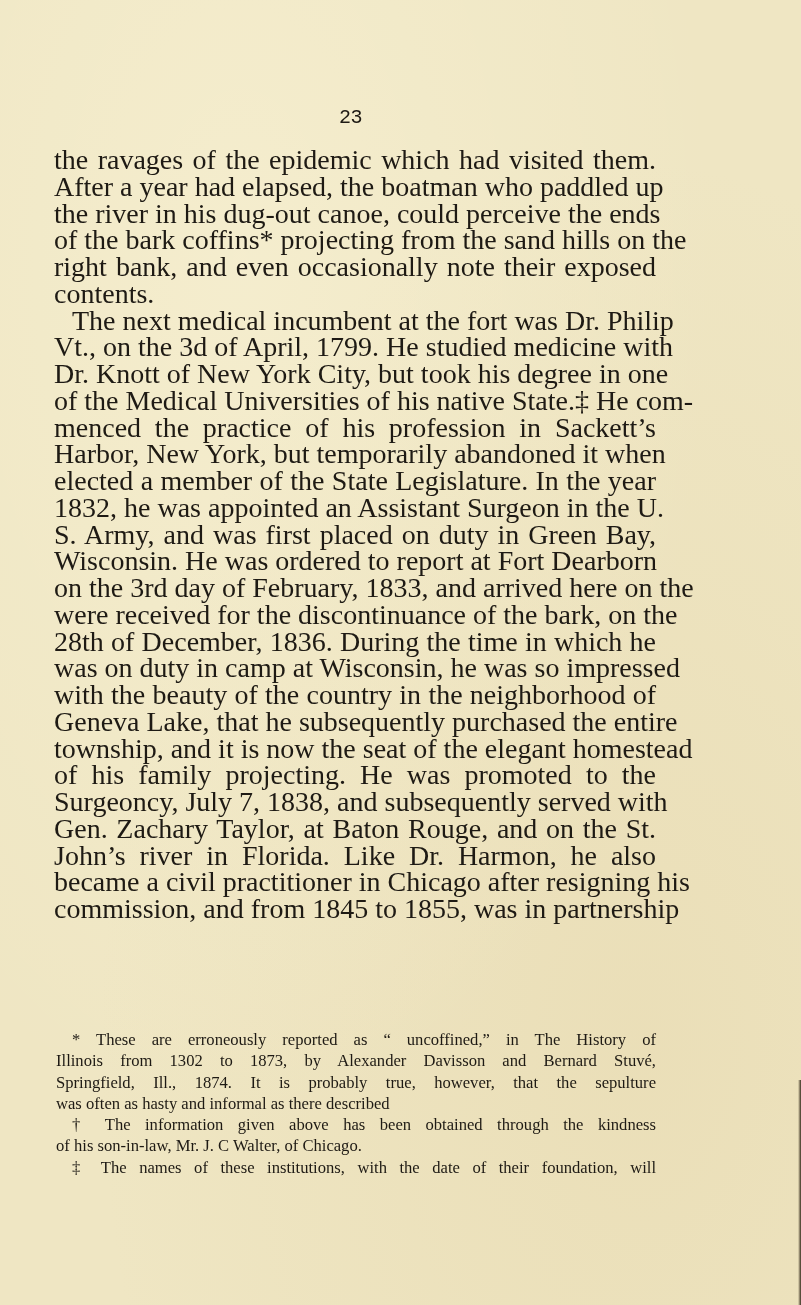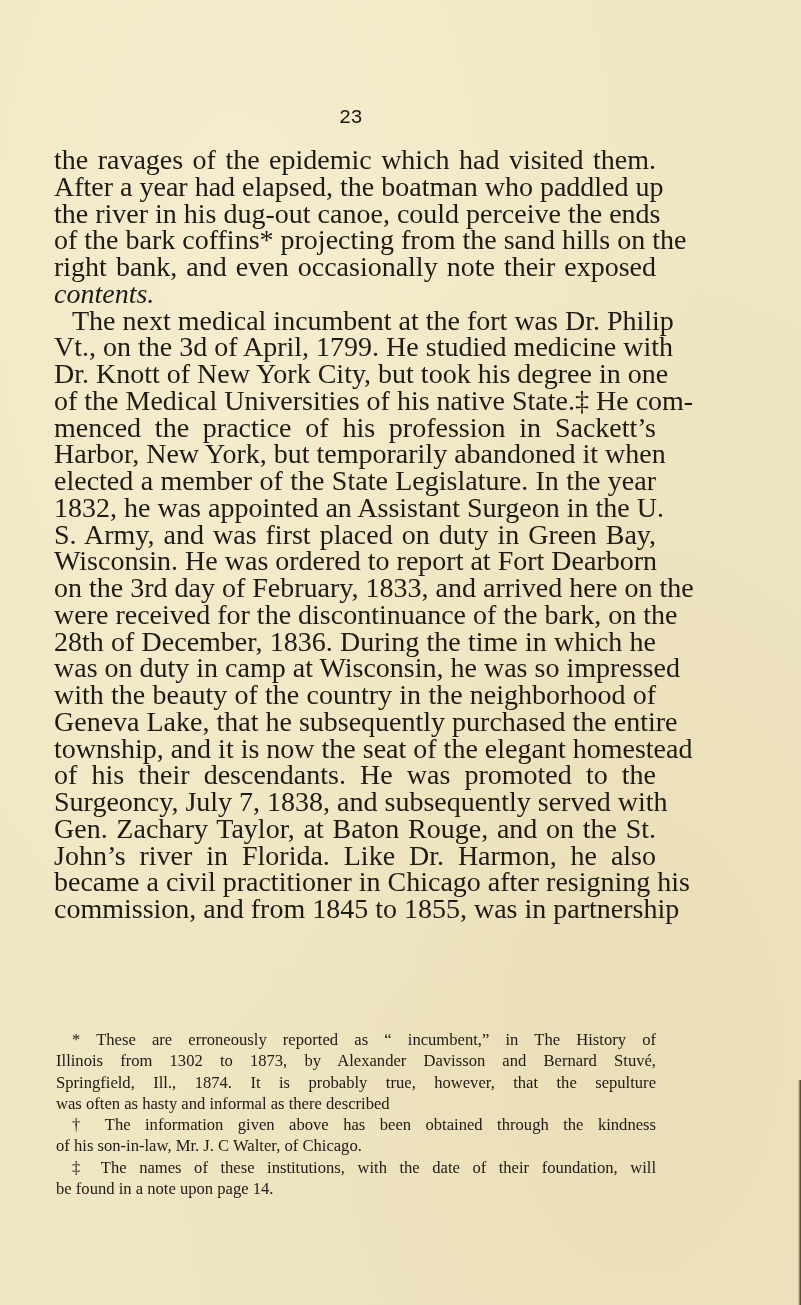--- a/index.html
+++ b/index.html
@@ -48,21 +48,20 @@
       line-height: 26.75px;
       font-family: "Liberation Serif", serif;
       font-size: 28px;
       text-align: justify;
       text-align-last: justify;
       white-space: nowrap;
       overflow: visible;
     }
     .line.last {
       text-align-last: left;
-      font-style: italic;
     }
     .line.indent {
       padding-left: 18px;
     }
     .footnotes {
       position: absolute;
       left: 56px;
       top: 1029px;
       width: 600px;
     }
@@ -103,30 +102,29 @@
   <span class="line">1832, he was appointed an Assistant Surgeon in the U.</span>
   <span class="line">S. Army, and was first placed on duty in Green Bay,</span>
   <span class="line">Wisconsin.  He was ordered to report at Fort Dearborn</span>
   <span class="line">on the 3rd day of February, 1833, and arrived here on the</span>
   <span class="line">were received for the discontinuance of the bark, on the</span>
   <span class="line">28th of December, 1836.  During the time in which he</span>
   <span class="line">was on duty in camp at Wisconsin, he was so impressed</span>
   <span class="line">with the beauty of the country in the neighborhood of</span>
   <span class="line">Geneva Lake, that he subsequently purchased the entire</span>
   <span class="line">township, and it is now the seat of the elegant homestead</span>
-  <span class="line">of his their descendants.  He was promoted to the</span>
+  <span class="line">of his family projecting.  He was promoted to the</span>
   <span class="line">Surgeoncy, July 7, 1838, and subsequently served with</span>
   <span class="line">Gen. Zachary Taylor, at Baton Rouge, and on the St.</span>
   <span class="line">John’s river in Florida.  Like Dr. Harmon, he also</span>
   <span class="line">became a civil practitioner in Chicago after resigning his</span>
   <span class="line">commission, and from 1845 to 1855, was in partnership</span>
 </div>
 
 <div class="footnotes">
-  <span class="fn-line indent">* These are erroneously reported as “ incumbent,” in The History of</span>
+  <span class="fn-line indent">* These are erroneously reported as “ uncoffined,” in The History of</span>
   <span class="fn-line">Illinois from 1302 to 1873, by Alexander Davisson and Bernard Stuvé,</span>
   <span class="fn-line">Springfield, Ill., 1874.  It is probably true, however, that the sepulture</span>
   <span class="fn-line last">was often as hasty and informal as there described</span>
   <span class="fn-line indent">† The information given above has been obtained through the kindness</span>
   <span class="fn-line last">of his son-in-law, Mr. J. C Walter, of Chicago.</span>
   <span class="fn-line indent">‡ The names of these institutions, with the date of their foundation, will</span>
-  <span class="fn-line last">be found in a note upon page 14.</span>
 </div>
 
 </body></html>

